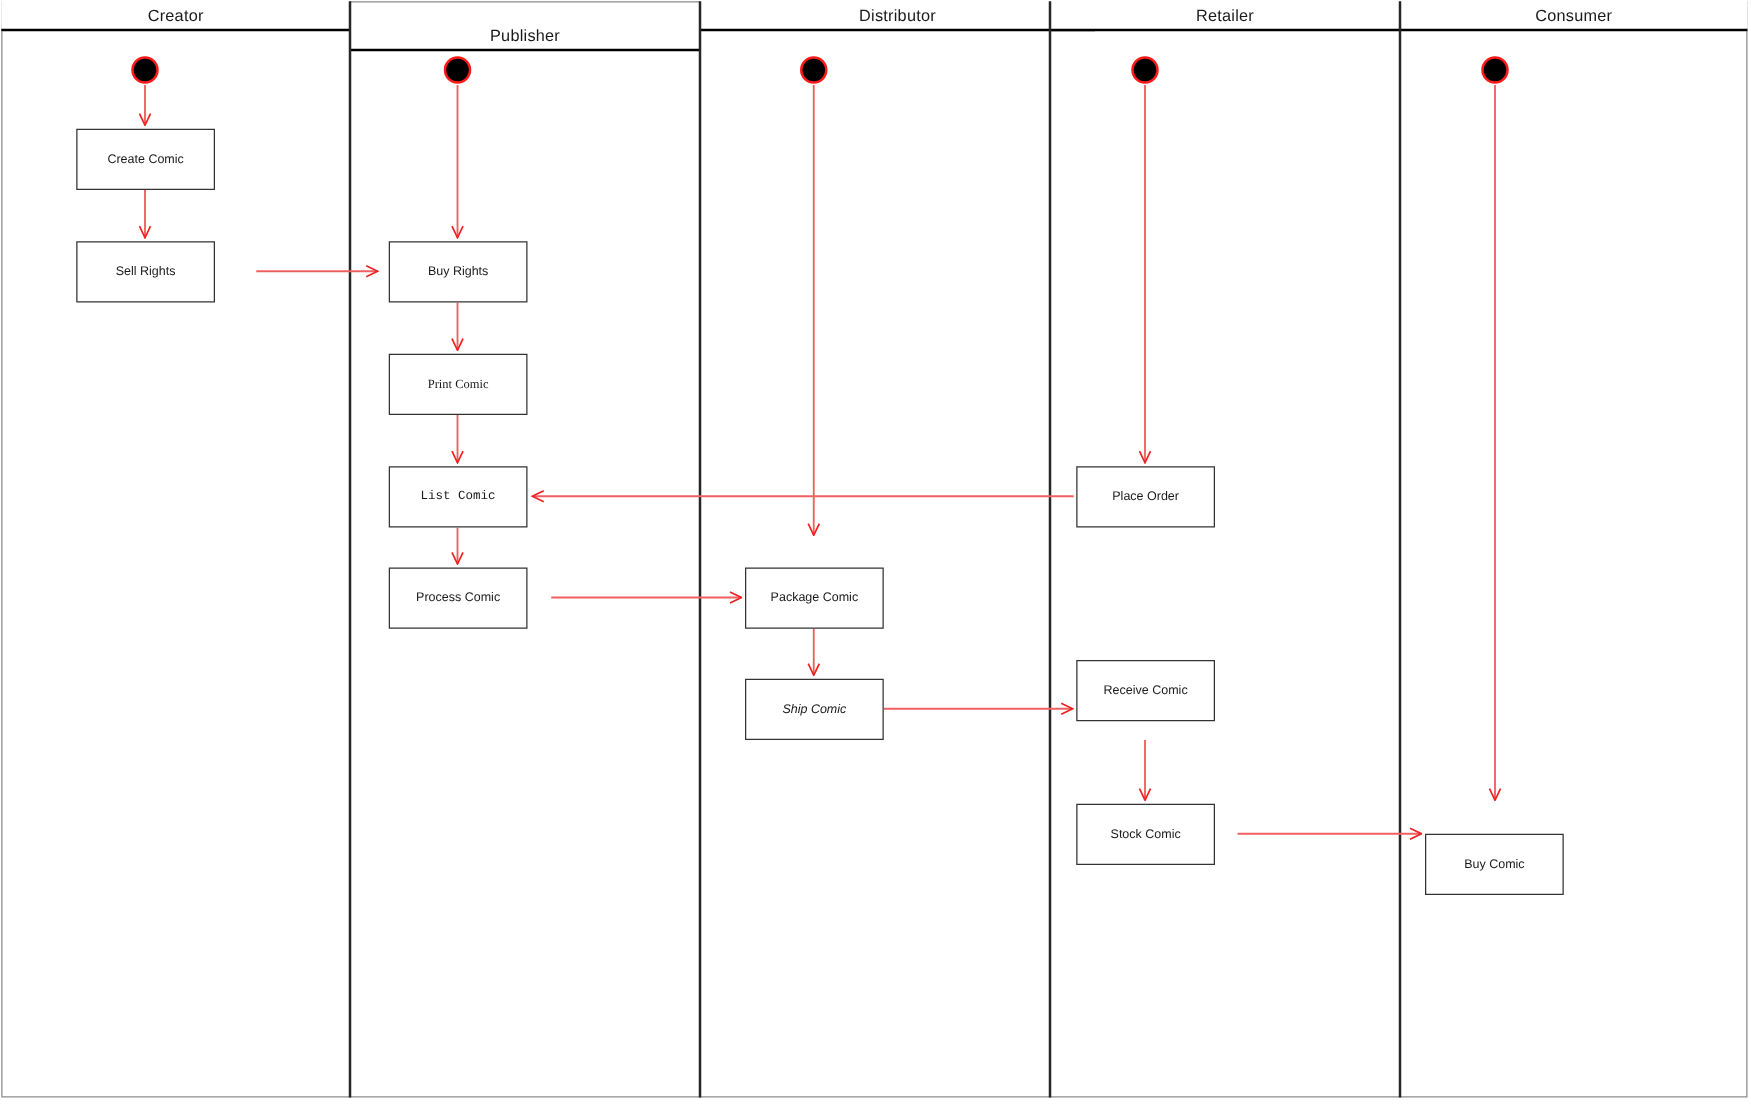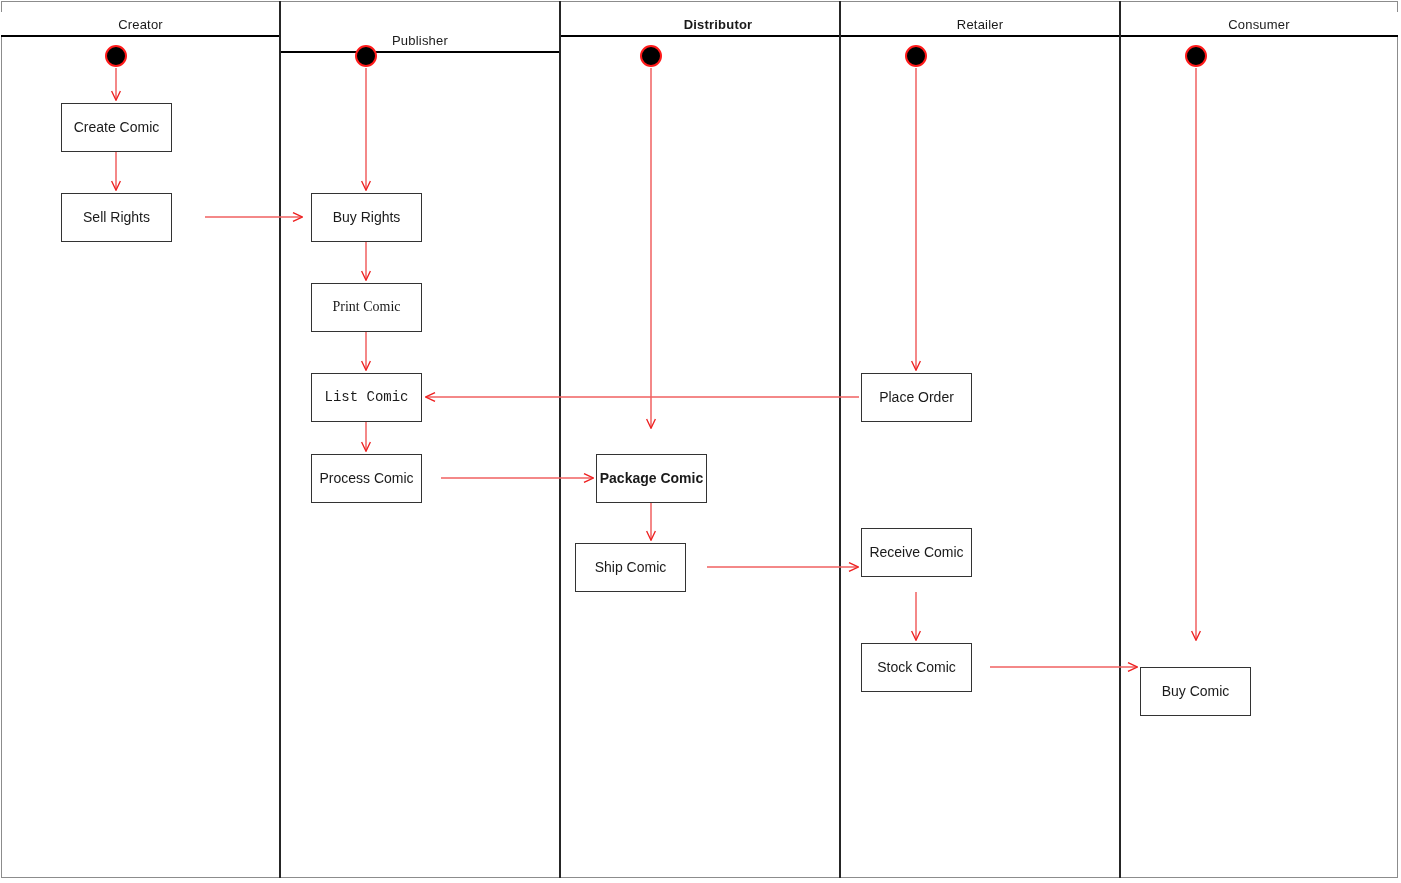--- a/index.html
+++ b/index.html
@@ -34,21 +34,21 @@
   .lane-divider {
     position: absolute;
     top: 0;
     width: 2px;
     height: 877px;
     background: #262626;
   }
 
   .lane-header {
     position: absolute;
-    top: 12px;
+    top: 0;
     height: 25px;
     line-height: 25px;
     text-align: center;
     font-size: 13px;
     color: #1a1a1a;
     box-sizing: border-box;
     border-bottom: 2px solid #000000;
     background: #ffffff;
     letter-spacing: 0.2px;
   }
@@ -57,21 +57,21 @@
   .activity {
     position: absolute;
     width: 111px;
     height: 49px;
     border: 1.6px solid #333333;
     background: #ffffff;
     box-sizing: border-box;
     display: flex;
     align-items: center;
     justify-content: center;
-    font-size: 14px;
+    font-size: 10px;
     color: #1a1a1a;
     text-align: center;
     line-height: 1.2;
   }
 
   .initial-node {
     position: absolute;
     width: 22px;
     height: 22px;
     border-radius: 50%;
@@ -98,21 +98,21 @@
 <body>
 
 <div id="diagram-root">
 
   <div class="lane-frame"></div>
 
   <div id="lanes-container">
       <div class="lane-header" style="left: 1px; width: 279px;">Creator</div>
       <div class="lane-header" style="left: 280px; width: 280px; margin-top: 16px;">Publisher</div>
       <div class="lane-divider" style="left: 279px; top: 1px;"></div>
-      <div class="lane-header" style="left: 560px; width: 316px; font-weight: bold;">Distributor</div>
+      <div class="lane-header" style="left: 560px; width: 316px;">Distributor</div>
       <div class="lane-divider" style="left: 559px; top: 1px;"></div>
       <div class="lane-header" style="left: 840px; width: 280px;">Retailer</div>
       <div class="lane-divider" style="left: 839px; top: 1px;"></div>
       <div class="lane-header" style="left: 1120px; width: 278px;">Consumer</div>
       <div class="lane-divider" style="left: 1119px; top: 1px;"></div>
     </div>
 
   <svg id="edges-layer" viewBox="0 0 1401 883" width="1401" height="883" xmlns="http://www.w3.org/2000/svg">
     <defs>
       <marker id="arrow-open" viewBox="0 0 10 10" refX="9.2" refY="5" markerWidth="7" markerHeight="7" orient="auto-start-reverse">
@@ -156,24 +156,24 @@
       </div>
       <div class="activity" style="left: 311px; top: 283px; font-family: Liberation Serif, serif;">
         <span>Print Comic</span>
       </div>
       <div class="activity" style="left: 311px; top: 373px; font-family: Liberation Mono, monospace;">
         <span>List Comic</span>
       </div>
       <div class="activity" style="left: 311px; top: 454px;">
         <span>Process Comic</span>
       </div>
-      <div class="activity" style="left: 596px; top: 454px; font-weight: bold;">
+      <div class="activity" style="left: 596px; top: 454px;">
         <span>Package Comic</span>
       </div>
-      <div class="activity" style="left: 575px; top: 543px;">
+      <div class="activity" style="left: 596px; top: 543px; font-style: italic;">
         <span>Ship Comic</span>
       </div>
       <div class="activity" style="left: 861px; top: 373px; text-align: center;">
         <span>Place Order</span>
       </div>
       <div class="activity" style="left: 861px; top: 528px; justify-content: center;">
         <span>Receive Comic</span>
       </div>
       <div class="activity" style="left: 861px; top: 643px;">
         <span>Stock Comic</span>

